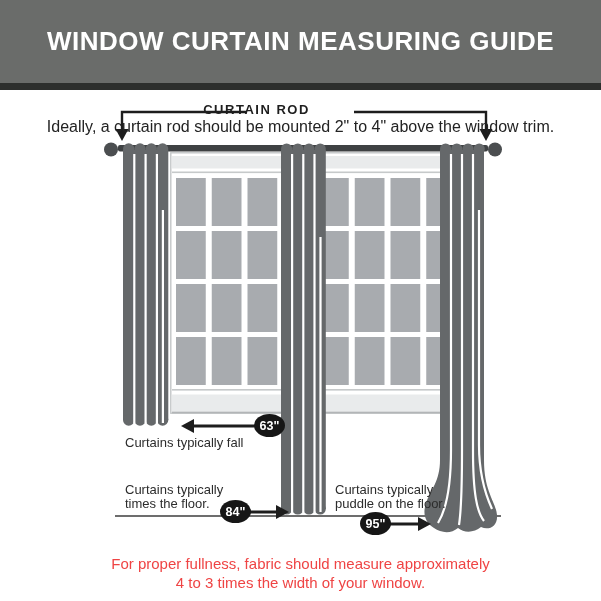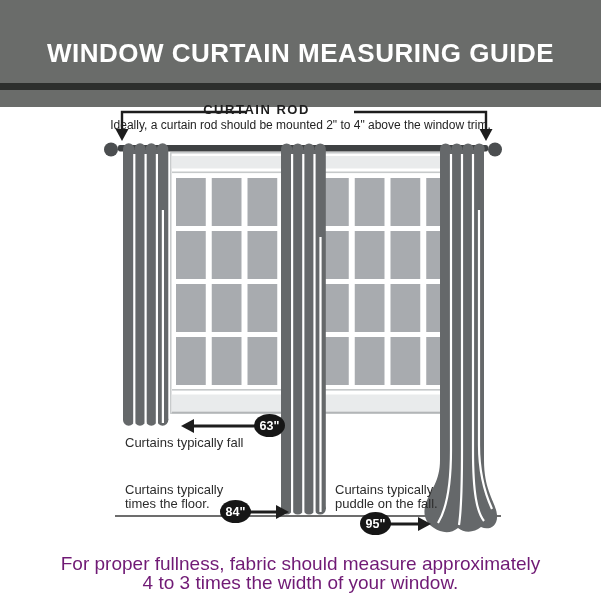--- a/index.html
+++ b/index.html
@@ -1,43 +1,43 @@
 <!DOCTYPE html>
 <html><head>
 <meta charset="utf-8">
 <style>
   html,body{margin:0;padding:0;background:#fff;}
   .page{position:relative;width:601px;height:601px;background:#fff;overflow:hidden;
         font-family:"Liberation Sans",sans-serif;}
   
-  .banner{position:absolute;left:0;top:0;width:601px;height:107px;background:#6a6c6a;
+  .banner{position:absolute;left:0;top:0;width:601px;height:83px;background:#6a6c6a;
           display:flex;align-items:center;justify-content:center;}
   .banner h1{margin:0;color:#fff;font-size:26px;font-weight:800;letter-spacing:.5px;}
   .banner-strip{position:absolute;left:0;top:83px;width:601px;height:7px;background:#2d2f2d;}
   
   .art{position:absolute;left:0;top:0;width:601px;height:601px;}
   
   .rod-label{position:absolute;left:0;top:102px;width:513px;text-align:center;
              font-size:13px;font-weight:bold;letter-spacing:1.5px;color:#1e1e1e;}
   .rod-note{position:absolute;left:0;top:118px;width:601px;text-align:center;
-            font-size:12px;color:#232323;}
+            font-size:16px;color:#232323;}
   .badge{position:absolute;width:31px;height:23px;border-radius:50%;background:#161616;
          color:#fff;font-size:12.5px;font-weight:bold;display:flex;align-items:center;
          justify-content:center;}
   .badge span{transform:translateY(-.5px);}
   .b63{left:254px;top:414px;}
   .b84{left:220px;top:500px;}
   .b95{left:360px;top:512px;}
   .caption{position:absolute;font-size:13px;line-height:13.5px;color:#2c2c2c;}
   .cap63{left:125px;top:436px;}
   .cap84{left:125px;top:483px;}
   .cap95{left:335px;top:483px;}
   .caption span{display:block;}
   .footer{position:absolute;left:0;top:554px;width:601px;text-align:center;
-          font-size:19px;line-height:19px;color:#701a75;}
+          font-size:15px;line-height:19px;color:#ef4444;}
   .footer span{display:block;}
 </style>
 </head>
 <body>
 
 <div class="page">
 
   <header class="banner">
     <h1>WINDOW CURTAIN MEASURING GUIDE</h1>
   </header>
@@ -178,21 +178,21 @@
 
   <div class="caption cap63">
     <span>Curtains typically fall</span>
   </div>
   <div class="caption cap84">
     <span>Curtains typically</span>
     <span>times the floor.</span>
   </div>
   <div class="caption cap95">
     <span>Curtains typically</span>
-    <span>puddle on the fall.</span>
+    <span>puddle on the floor.</span>
   </div>
 
   <div class="footer">
     <span>For proper fullness, fabric should measure approximately</span>
     <span>4 to 3 times the width of your window.</span>
   </div>
 
 </div>
 
 </body></html>

